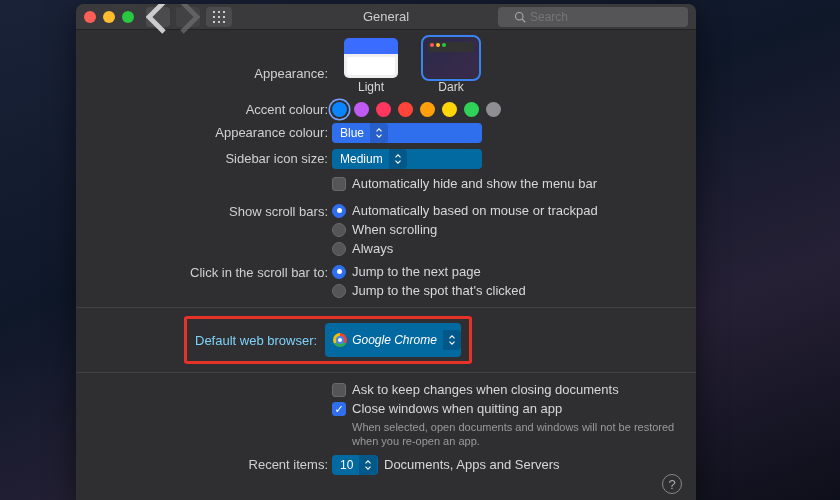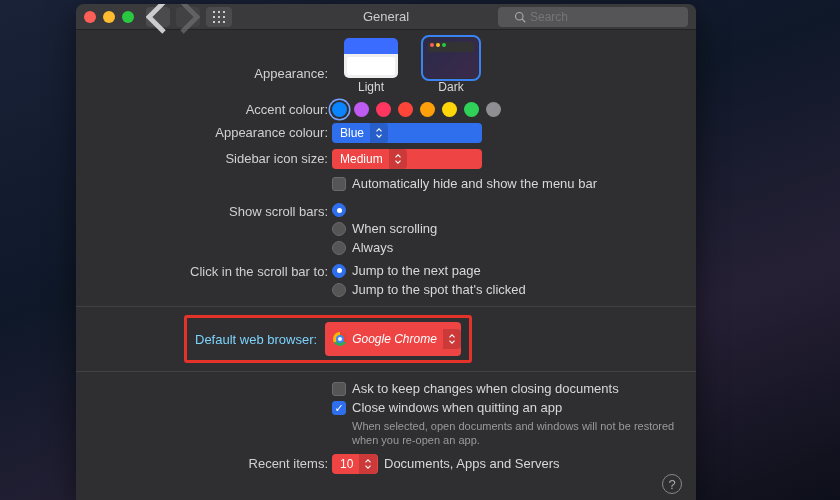--- a/index.html
+++ b/index.html
@@ -84,21 +84,21 @@
   .thumb.dark{background:linear-gradient(135deg,#2b2a4a,#3b2a4a);}
   .thumb.dark::before{content:"";position:absolute;top:4px;left:4px;width:46px;height:10px;background:#333;border-radius:2px;}
   .thumb.dark::after{content:"";position:absolute;top:5px;left:6px;width:4px;height:4px;border-radius:50%;background:#ff5f57;box-shadow:6px 0 0 #febc2e,12px 0 0 #28c840;}
   .thumb-wrap.selected .thumb{outline:2px solid #3b82f6; outline-offset:1px;}
   .thumb-label{font-size:12px;color:#d8d8d8;}
   .swatches{display:flex;gap:7px;align-items:center;padding-top:2px;}
   .sw{width:15px;height:15px;border-radius:50%;}
   .sw.sel{box-shadow:0 0 0 2px #2f2f31, 0 0 0 3.5px #7aa4ff;}
   .select {
     display:inline-flex;align-items:center;
-    background:#ef4444;border-radius:4px;height:20px;
+    background:#0369a1;border-radius:4px;height:20px;
     padding:0 0 0 8px; color:#fff; font-size:12px;
     position:relative;
   }
   .select.blue{background:#2f6fed;}
   .select .caret{
     width:18px;height:20px;display:flex;align-items:center;justify-content:center;
     background:rgba(0,0,0,0.15); border-radius:0 4px 4px 0; margin-left:6px;
   }
   .select .caret svg{width:8px;height:10px;}
   .check-row{display:flex;align-items:flex-start;gap:6px;padding:1px 0;}
@@ -236,20 +236,21 @@
           <span>Automatically hide and show the menu bar</span>
         </label>
       </div>
     </div>
 
     <div class="row" style="margin-top:10px;">
       <div class="label-col">Show scroll bars:</div>
       <div class="ctrl-col" id="scroll-opts">
           <label class="radio-row">
             <span class="rad on"></span>
+            <span>Automatically based on mouse or trackpad</span>
           </label>
           <label class="radio-row">
             <span class="rad"></span>
             <span>When scrolling</span>
           </label>
           <label class="radio-row">
             <span class="rad"></span>
             <span>Always</span>
           </label>
         </div>

